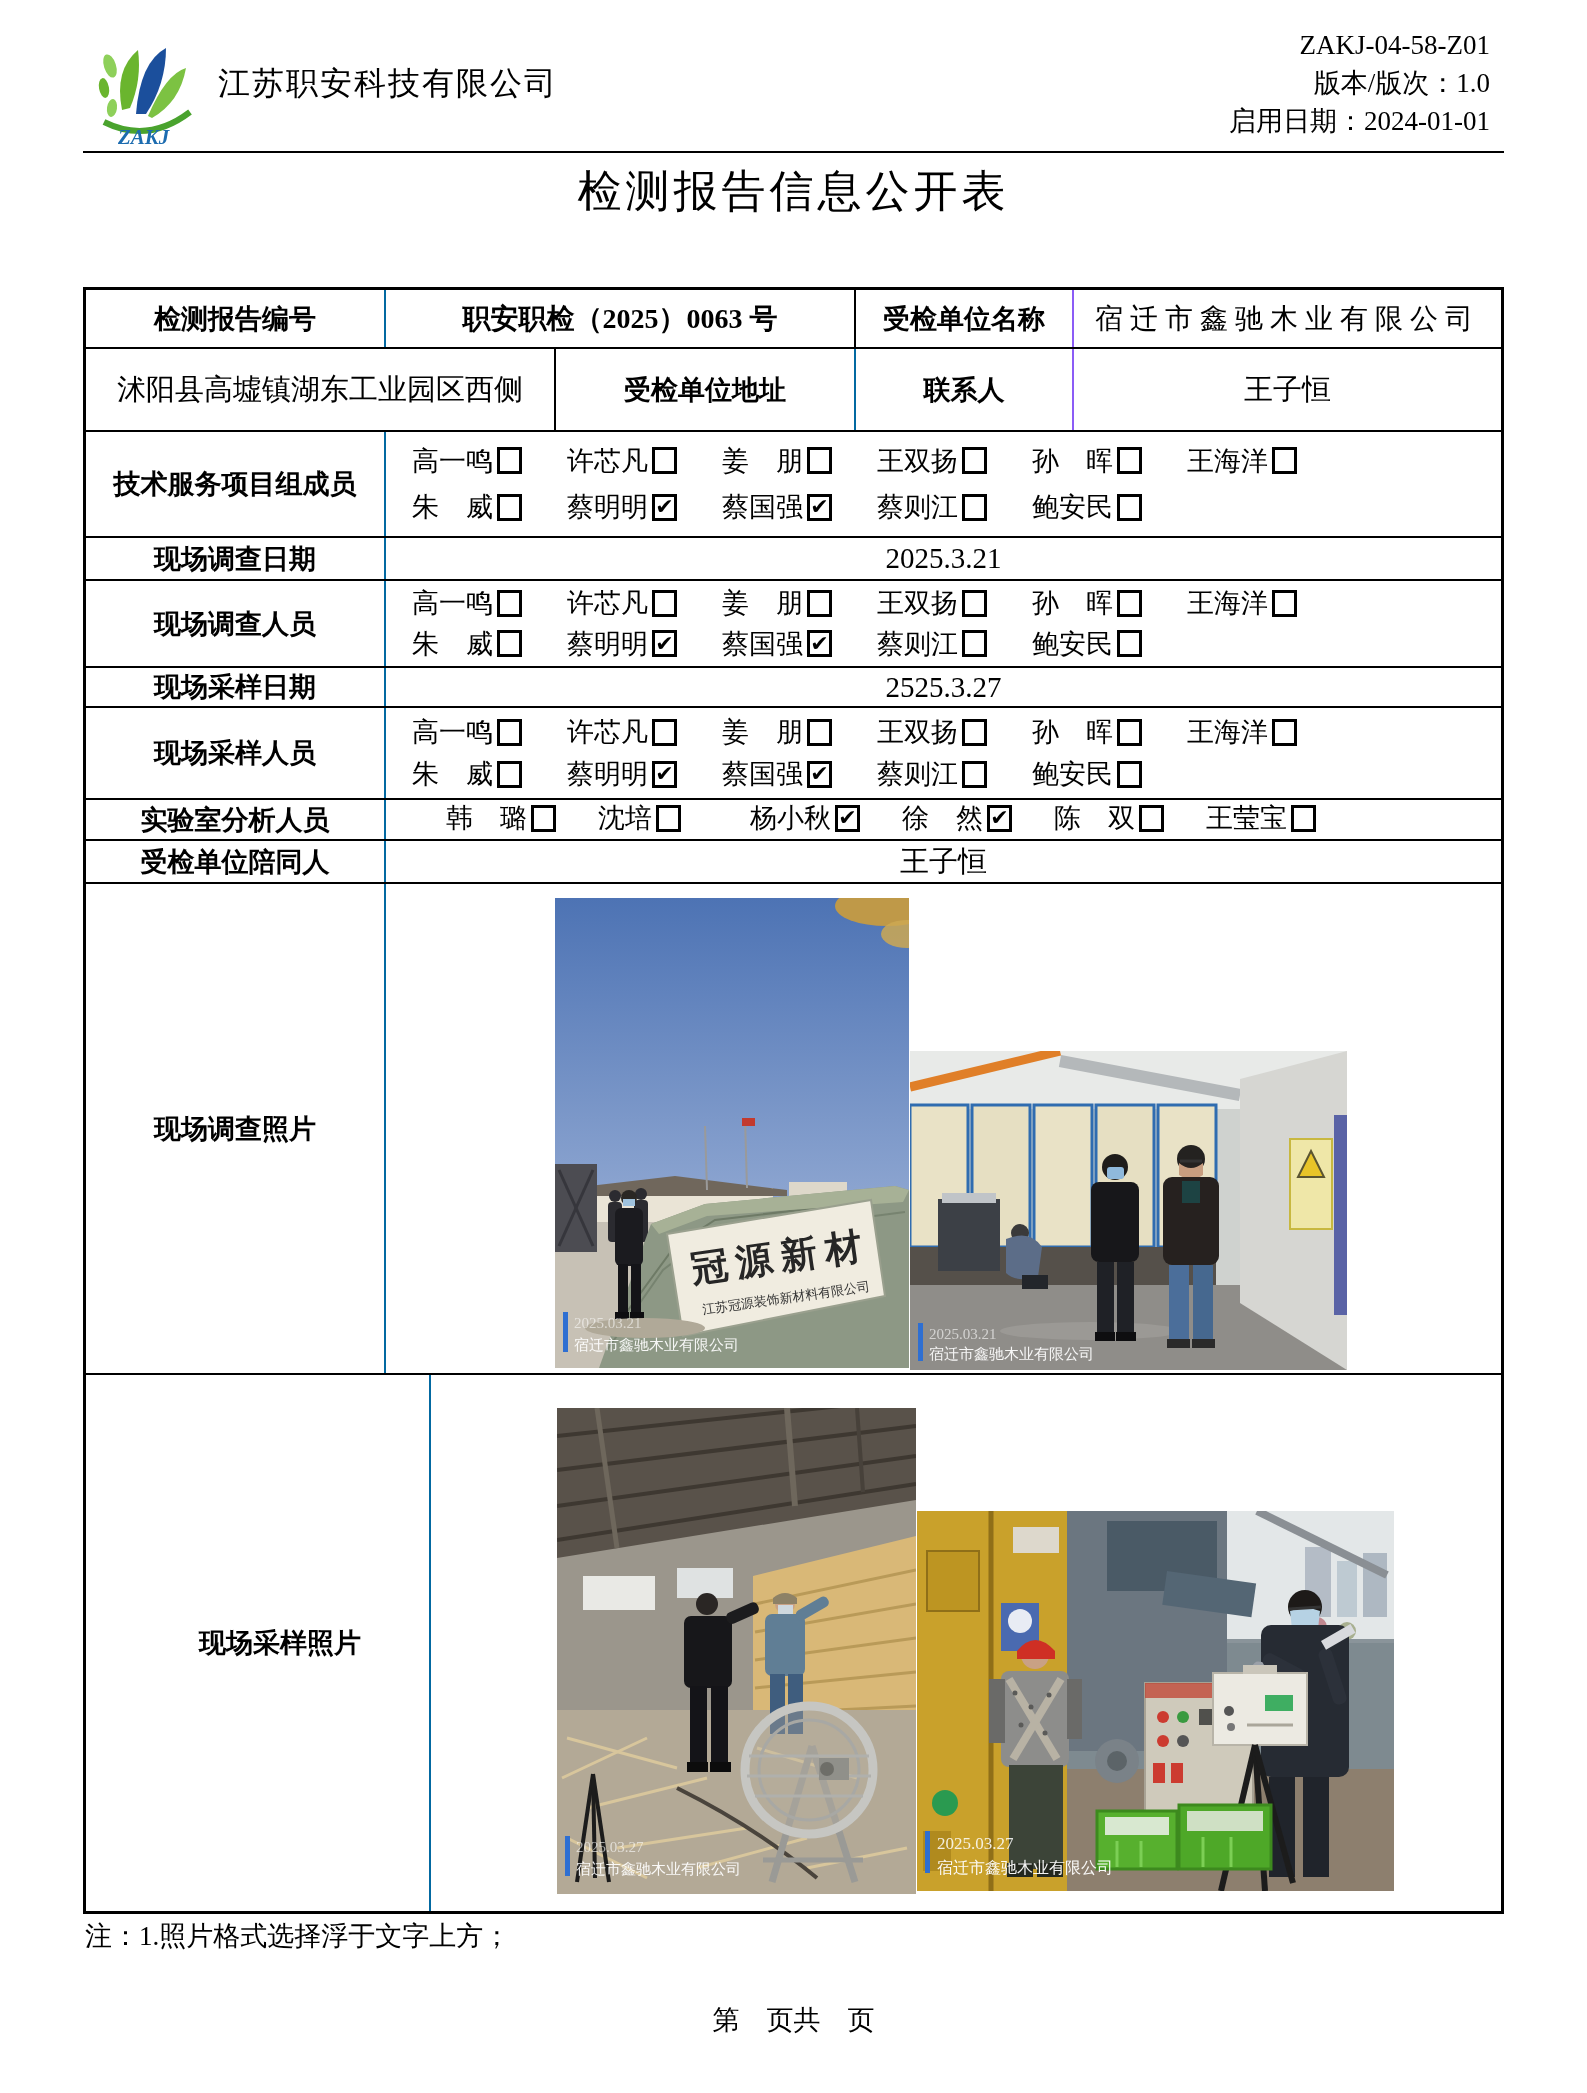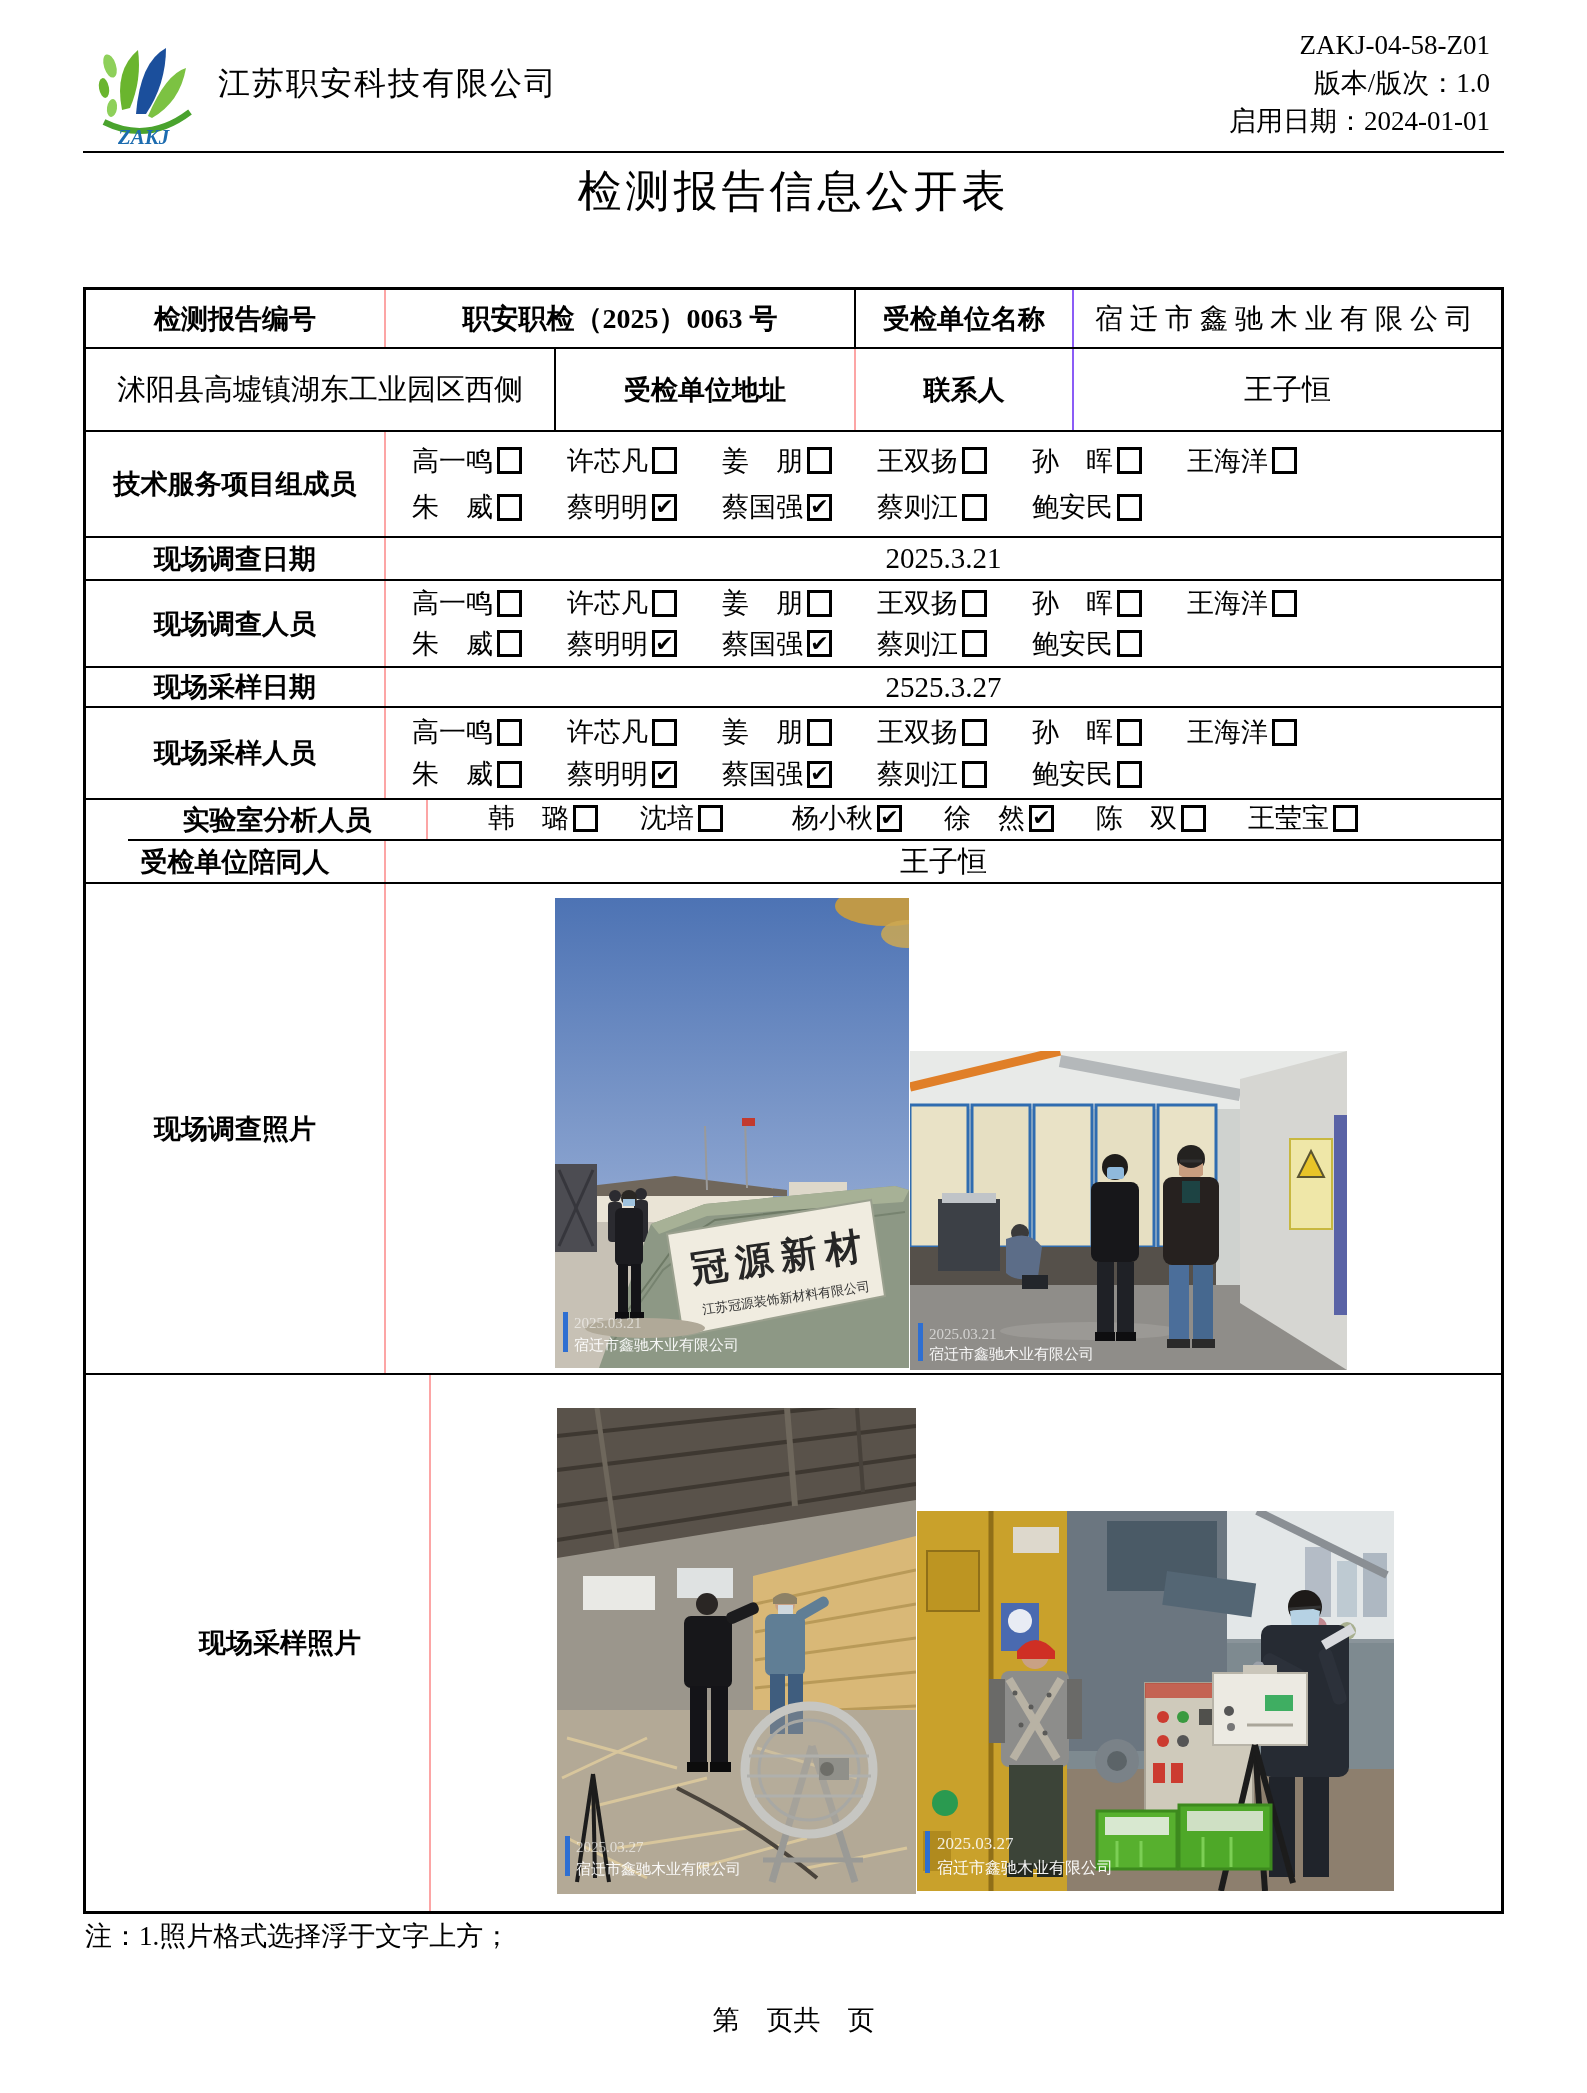--- a/index.html
+++ b/index.html
@@ -14,29 +14,29 @@
 
   
   .title{position:absolute;left:0;width:100%;top:162px;text-align:center;
          font-size:44px;font-weight:normal;letter-spacing:4px;}
 
   
   .tbl{position:absolute;left:83px;top:287px;width:1421px;border:3px solid #000;box-sizing:border-box;}
   .row{display:flex;border-bottom:2px solid #000;box-sizing:border-box;}
   .row:last-child{border-bottom:none;margin-left:45px;}
   .cell{box-sizing:border-box;display:flex;align-items:center;justify-content:center;}
-  .lbl{flex:0 0 300px;border-right:2px solid #fca5a5;font-weight:bold;font-size:27px;text-align:right;}
+  .lbl{flex:0 0 300px;border-right:2px solid #0369a1;font-weight:bold;font-size:27px;text-align:right;}
   .c2{flex:0 0 470px;border-right:2px solid #000;}
   .c3{flex:0 0 218px;border-right:2px solid #8b5cf6;font-weight:bold;font-size:27px;}
   .c4{flex:1;}
   .val{font-size:29px;}
   .val-bold{font-size:28px;font-weight:bold;}
   .val-wide{font-size:28px;letter-spacing:7px;white-space:nowrap;}
   .h-r1{height:59px;} .h-r2{height:83px;} .h-r3{height:106px;} .h-r4{height:43px;}
-  .h-r5{height:87px;} .h-r6{height:40px;} .h-r7{height:92px;} .h-r8{height:41px;margin-left:42px;}
+  .h-r5{height:87px;} .h-r6{height:40px;} .h-r7{height:92px;} .h-r8{height:41px;}
   .h-r9{height:43px;} .h-r10{height:491px;} .h-r11{height:536px;}
 
   
   .members{flex:1;height:100%;display:flex;flex-direction:column;justify-content:space-evenly;
            padding-left:26px;box-sizing:border-box;align-items:flex-start;}
   .mline{display:flex;}
   .member{width:155px;display:flex;align-items:center;font-size:27px;white-space:pre;}
   .lab-members{flex:1;display:flex;align-items:flex-start;padding-left:60px;box-sizing:border-box;}
   .lab-members .member{width:152px;}
   .mname{white-space:pre;}

